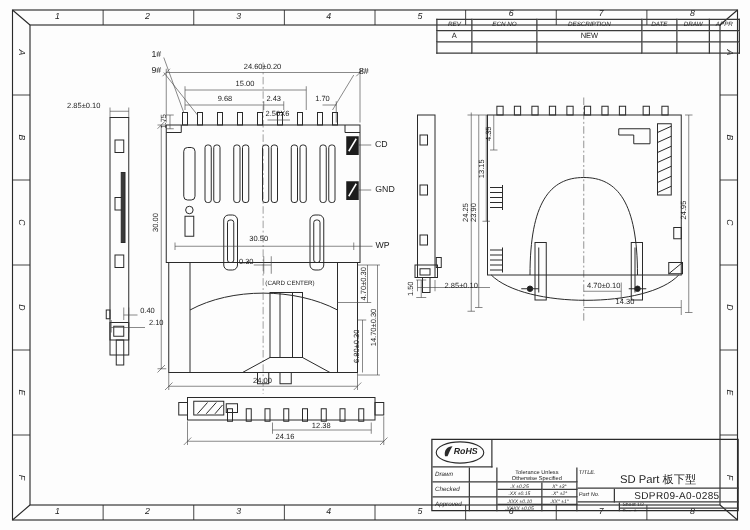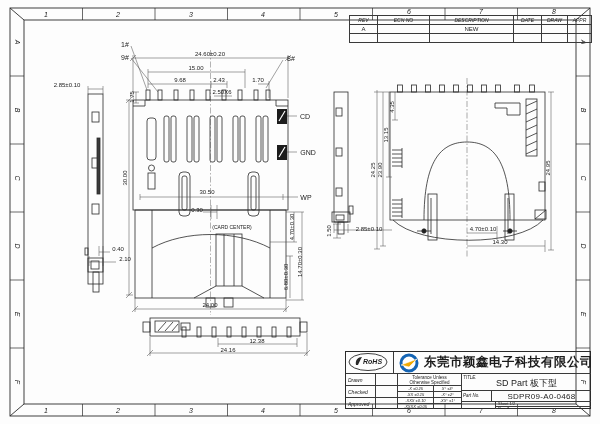--- a/index.html
+++ b/index.html
@@ -313,27 +313,20 @@
 
   <div class="tb">
 
     <div class="cell" style="left:0;top:0;width:48px;height:22px">
       <svg width="46" height="20">
         <ellipse cx="22" cy="10" rx="19" ry="8.5" fill="none" stroke="#2a2a2a" stroke-width="0.9"></ellipse>
         <path d="M10,13 C9,8 12,5 16,5 C14,8 13,11 12,13 Z" fill="#2a2a2a"></path>
       </svg>
       <div style="position:absolute;left:17px;top:6px;font-size:7px;font-weight:bold;font-style:italic">RoHS</div>
     </div>
-    <div class="cell last" style="left:48px;top:0;width:197px;height:22px">
-      <svg width="26" height="22" style="position:absolute;left:2px;top:0">
-        <circle cx="13" cy="11" r="8" fill="none" stroke="#1464b4" stroke-width="3"></circle>
-        <path d="M5,13 L21,7 L13,15 Z" fill="#f0a800" stroke="#fff" stroke-width="0.6"></path>
-      </svg>
-      <div class="company" style="position:absolute;left:30px;top:0">东莞市颖鑫电子科技有限公司</div>
-    </div>
 
     <div class="cell" style="left:0;top:22px;width:30px;height:12px">
         <div class="signlbl">Drawn</div>
       </div>
     <div class="cell" style="left:30px;top:22px;width:22px;height:12px"></div>
     <div class="cell" style="left:0;top:34px;width:30px;height:12px">
         <div class="signlbl">Checked</div>
       </div>
     <div class="cell" style="left:30px;top:34px;width:22px;height:12px"></div>
     <div class="cell bot" style="left:0;top:46px;width:30px;height:11px">
@@ -371,21 +364,21 @@
       </div>
 
     <div class="cell last" style="left:116px;top:22px;width:129px;height:17px">
       <div class="tlabel">TITLE.</div>
       <div class="bigtitle">SD Part 板下型</div>
     </div>
     <div class="cell" style="left:116px;top:39px;width:30px;height:11px">
       <div class="tlabel" style="top:2px">Part No.</div>
     </div>
     <div class="cell last" style="left:146px;top:39px;width:99px;height:11px">
-      <div class="partval">SDPR09-A0-0468</div>
+      <div class="partval">SDPR09-A0-0285</div>
     </div>
     <div class="cell bot" style="left:116px;top:50px;width:34px;height:7px">
       
     </div>
     <div class="cell bot last" style="left:150px;top:50px;width:95px;height:7px">
       <div class="tiny" style="border-bottom:0.6px solid #3a3a3a;padding-left:2px">Sheet  1/2</div>
       <div class="tiny" style="padding-left:2px">Rev.  A</div>
     </div>
   </div>
 

